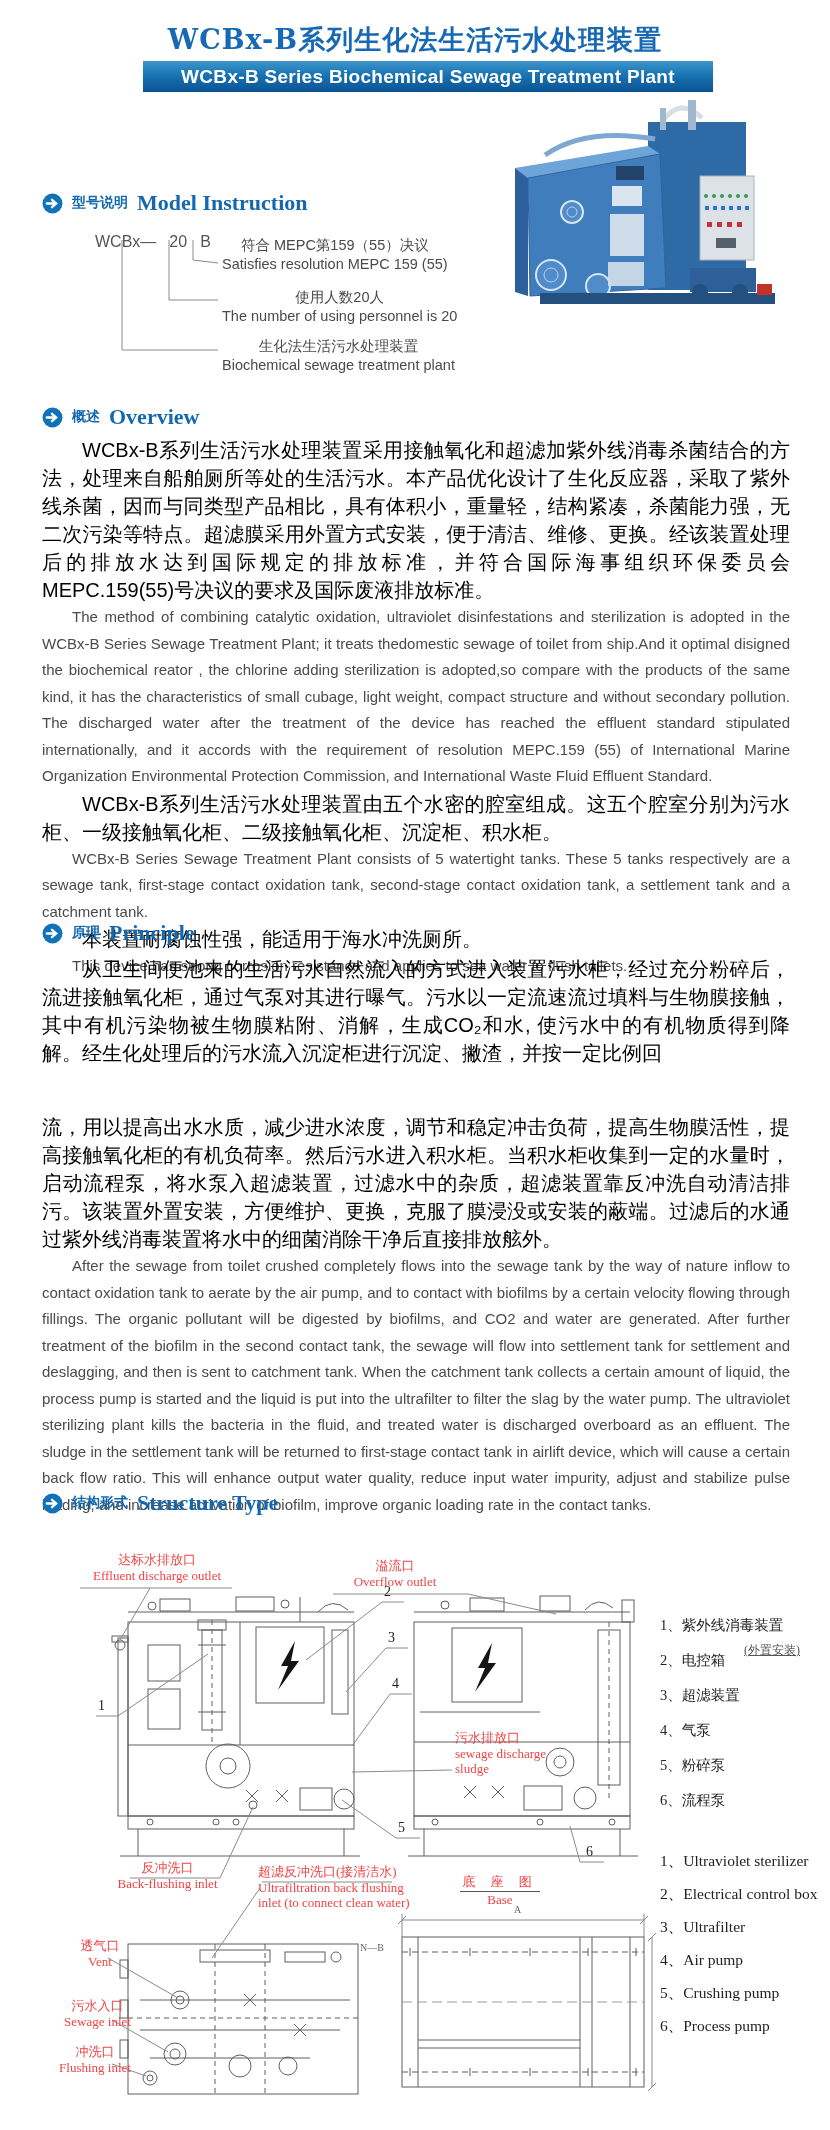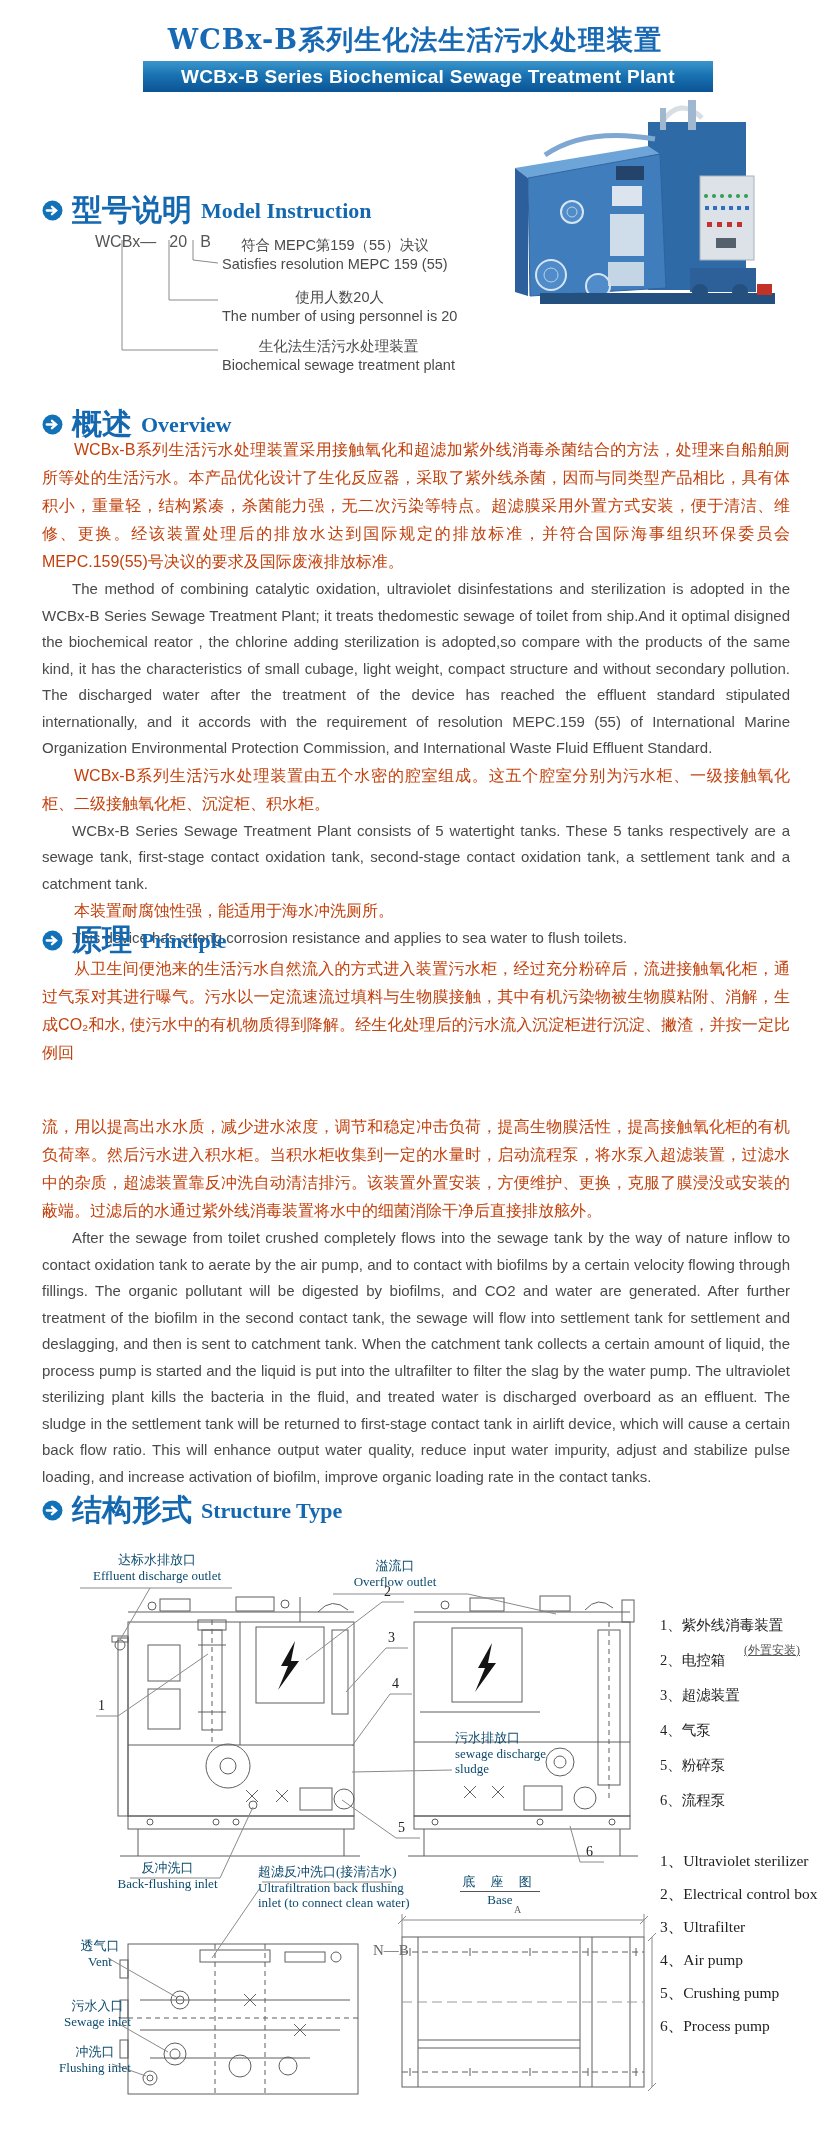--- a/index.html
+++ b/index.html
@@ -12,35 +12,35 @@
          color:#1769b4;letter-spacing:1px;}
   .banner{position:absolute;left:143px;top:61px;width:570px;height:31px;
           background:linear-gradient(180deg,#3c96cc 0%,#1973b2 45%,#0b5394 100%);
           color:#fff;font-weight:bold;font-size:19px;text-align:center;line-height:31px;
           letter-spacing:.3px;font-family:"Liberation Sans",sans-serif;}
 
   .sec-head{position:absolute;display:flex;align-items:center;gap:9px;
             font-family:"Liberation Serif",serif;font-weight:bold;color:#1468b0;}
   .sec-ico{display:block;width:21px;height:21px;}
   .sec-ico svg{display:block;}
-  .sec-cn{font-size:30px;}
+  .sec-cn{font-size:14px;}
   .sec-en{font-size:22px;}
 
   .mcode{position:absolute;display:flex;gap:13px;font-size:16px;color:#555;
          font-family:"Liberation Sans",sans-serif;}
   .mnote{position:absolute;font-size:14.5px;line-height:19px;color:#4a4a4a;
          font-family:"Liberation Sans",sans-serif;text-align:center;}
 
   .flow{position:absolute;left:42px;width:748px;}
   .flow p{margin:0;text-align:justify;text-indent:2em;}
-  p.cn{font-size:16px;line-height:28px;color:#c2410c;}
+  p.cn{font-size:20px;line-height:28px;color:#000000;}
   p.en{font-size:15px;line-height:26.5px;color:#4a4a4a;}
   .spacer{height:46px;}
 
-  .dlabel{position:absolute;font-family:"Liberation Serif",serif;color:#0c4a6e;}
+  .dlabel{position:absolute;font-family:"Liberation Serif",serif;color:#ef4444;}
   .dlabel div{line-height:15.5px;font-size:13px;}
   .ctr{text-align:center;}
   .base-cn{letter-spacing:6px;border-bottom:1px solid #555;display:inline-block;padding:0 2px 1px 2px;}
   .callout{position:absolute;font-family:"Liberation Serif",serif;font-size:14px;color:#222;}
   .tiny{position:absolute;font-family:"Liberation Serif",serif;color:#666;}
 
   .legend{position:absolute;font-family:"Liberation Serif",serif;color:#222;}
   .legend-cn .lg-item{font-size:14.5px;line-height:21px;margin-bottom:14px;}
   .legend-en .lg-item{font-size:15.5px;line-height:22px;margin-bottom:11px;}
   .legend-note{position:absolute;font-family:"Liberation Serif",serif;font-size:12px;color:#555;text-decoration:underline;}
@@ -360,21 +360,21 @@
   <div class="dlabel ctr" style="left:45px;top:1998px;width:105px">
     <div>污水入口</div>
     <div>Sewage inlet</div>
   </div>
   <div class="dlabel ctr" style="left:40px;top:2044px;width:110px">
     <div>冲洗口</div>
     <div>Flushing inlet</div>
   </div>
 
   <span class="tiny" style="left:514px;top:1904px;font-size:10px">A</span>
-  <span class="tiny" style="left:373px;top:1942px;font-size:15px">N—B</span>
+  <span class="tiny" style="left:360px;top:1942px;font-size:10px">N—B</span>
 
   <span class="callout" style="left:98px;top:1698px">1</span>
   <span class="callout" style="left:384px;top:1584px">2</span>
   <span class="callout" style="left:388px;top:1630px">3</span>
   <span class="callout" style="left:392px;top:1676px">4</span>
   <span class="callout" style="left:398px;top:1820px">5</span>
   <span class="callout" style="left:586px;top:1844px">6</span>
 
   <div class="legend legend-cn" style="left:660px;top:1615px;width:155px">
     <div class="lg-item">1、紫外线消毒装置</div>

